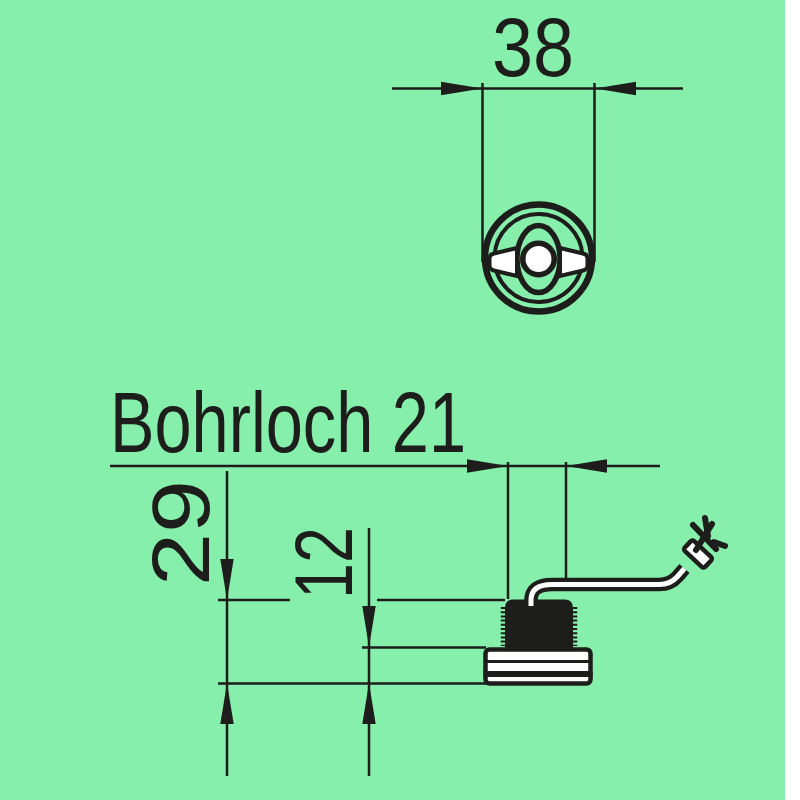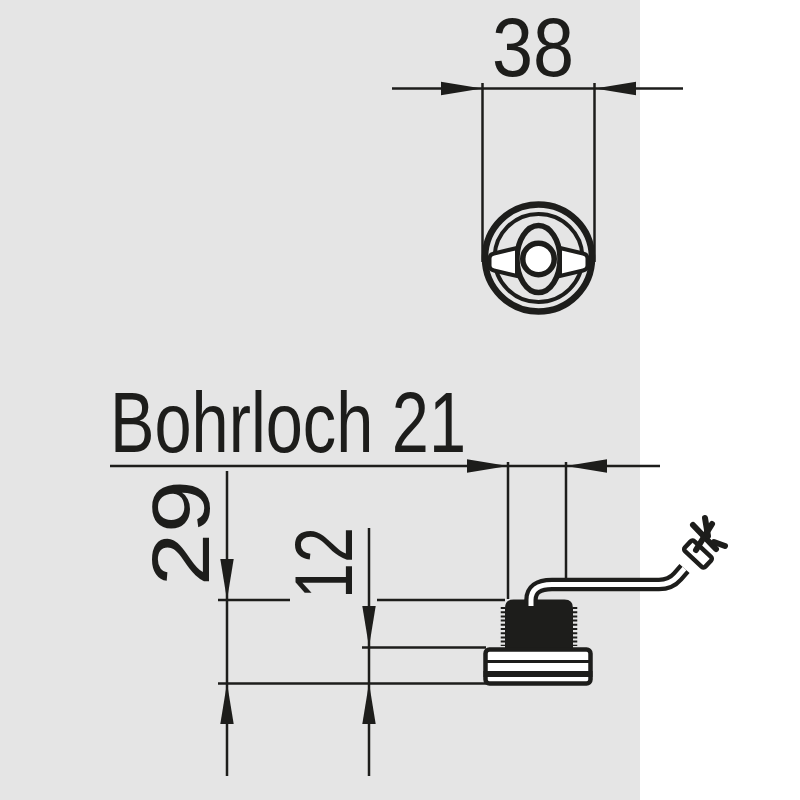--- a/index.html
+++ b/index.html
@@ -6,23 +6,23 @@
     margin: 0;
     padding: 0;
     background: #ffffff;
     width: 800px;
     height: 800px;
     overflow: hidden;
     font-family: "Liberation Sans", sans-serif;
   }
   .canvas {
     position: relative;
-    width: 640px;
+    width: 785px;
     height: 800px;
-    background: #e5e5e5;
+    background: #86efac;
   }
   svg { display: block; }
   .dimtext {
     font-family: "Liberation Sans", sans-serif;
     font-weight: 400;
     fill: #1d1d1b;
   }
 </style>
 </head>
 <body>

